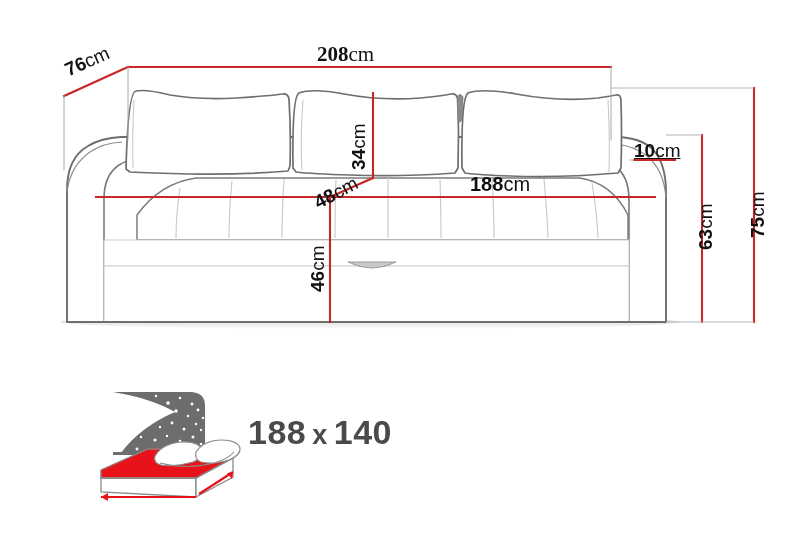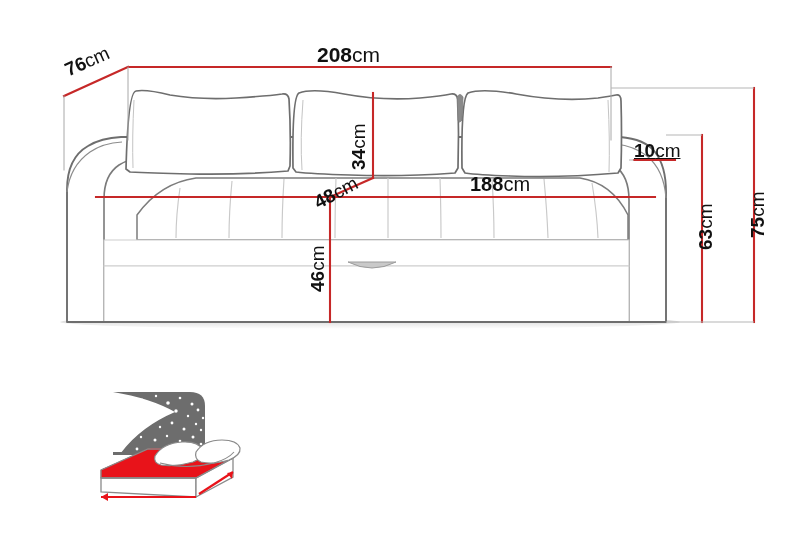--- a/index.html
+++ b/index.html
@@ -231,21 +231,21 @@
         <path d="M101,497 L196,497"></path>
         <path d="M199,494 L233,472"></path>
       </g>
       <g fill="#E8131A">
         <path d="M101,497 L108,493 L108,501 Z"></path>
         <path d="M233,472 L227,473 L232,479 Z"></path>
       </g>
     </g>
   </svg>
 
-  <div class="dim-label" style="left:317px;top:44px;font-size:21px;">
+  <div class="dim-label" style="left:317px;top:44px;font-size:21px;font-family:Liberation Serif, serif;">
     <span class="num">208</span><span class="unit">cm</span>
   </div>
 
   <div class="dim-label" style="left:62px;top:62px;font-size:19px;transform:rotate(-24deg);transform-origin:left top;">
     <span class="num">76</span><span class="unit">cm</span>
   </div>
 
   <div class="dim-label" style="left:349px;top:170px;font-size:19px;transform:rotate(-90deg);transform-origin:left top;">
     <span class="num">34</span><span class="unit">cm</span>
   </div>
@@ -267,14 +267,17 @@
   </div>
 
   <div class="dim-label" style="left:696px;top:250px;font-size:19px;transform:rotate(-90deg);transform-origin:left top;">
     <span class="num">63</span><span class="unit">cm</span>
   </div>
 
   <div class="dim-label" style="left:748px;top:238px;font-size:19px;transform:rotate(-90deg);transform-origin:left top;">
     <span class="num">75</span><span class="unit">cm</span>
   </div>
 
+  <div class="bed-size" style="left:248px;top:415px;">
+    <span>188</span><span class="x" style="margin:0 6px;">x</span><span>140</span>
+  </div>
 
 </div>
 
 </body></html>

